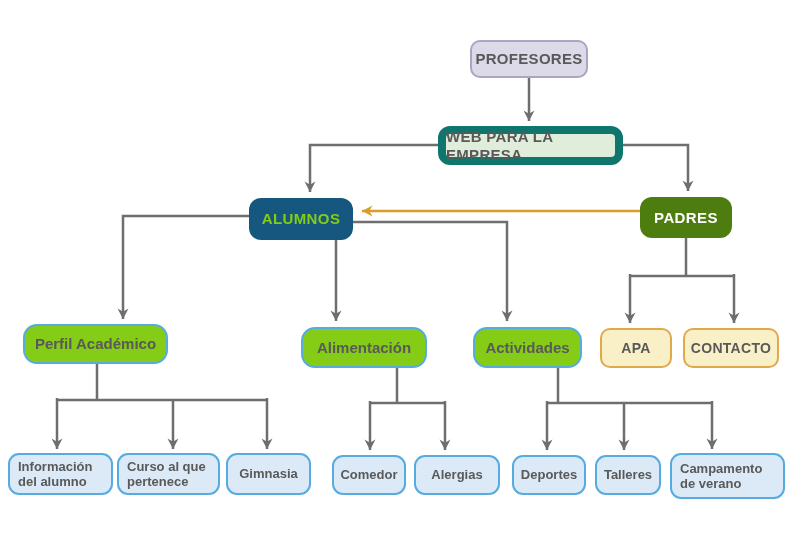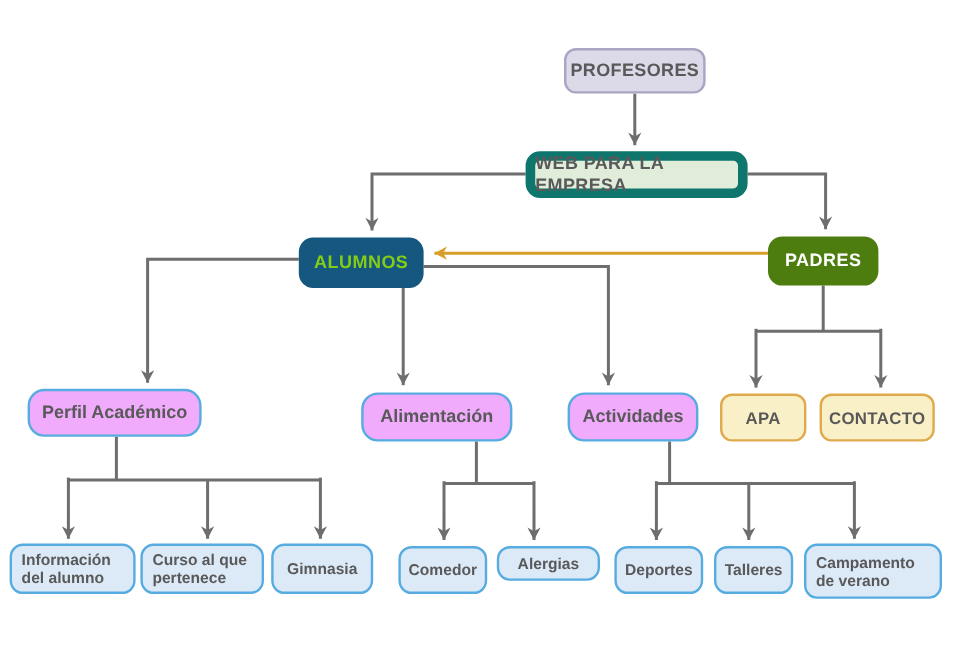--- a/index.html
+++ b/index.html
@@ -10,21 +10,21 @@
   .edges{position:absolute;left:0;top:0;width:797px;height:549px;}
   .node{
     position:absolute;box-sizing:border-box;
     display:flex;align-items:center;justify-content:center;
     font-weight:700;color:#595959;text-align:left;line-height:1.18;
   }
   .profesores{background:#dcdae8;border:2px solid #a9a5c3;border-radius:10px;font-size:15px;letter-spacing:.3px;}
   .web{background:#dfedda;border:8px solid #0f766e;border-radius:12px;font-size:15px;letter-spacing:.3px;}
   .alumnos{background:#15577f;color:#84cc16;border-radius:12px;font-size:15px;letter-spacing:.4px;}
   .padres{background:#4d7c0f;color:#ffffff;border-radius:12px;font-size:15px;letter-spacing:.4px;}
-  .blue{background:#f0abfc;border:2px solid #56ace0;border-radius:14px;font-size:15px;}
+  .blue{background:#84cc16;border:2px solid #56ace0;border-radius:14px;font-size:15px;}
   .blue-sm{background:#dceaf8;border:2px solid #56ace0;border-radius:11px;font-size:13px;text-align:left;padding:0 8px;}
   .yellow{background:#faf0c8;border:2px solid #dfa94c;border-radius:10px;font-size:14px;letter-spacing:.3px;}
 </style>
 </head>
 <body>
 
 <div class="stage">
 
   <svg class="edges" viewBox="0 0 797 549" aria-hidden="true">
     <defs>
@@ -86,21 +86,21 @@
   <div class="node yellow" style="left:683px;top:328px;width:96px;height:40px;">CONTACTO</div>
 
   <div class="node blue-sm" style="left:8px;top:453px;width:105px;height:42px;">Información del alumno</div>
 
   <div class="node blue-sm" style="left:117px;top:453px;width:103px;height:42px;">Curso al que pertenece</div>
 
   <div class="node blue-sm" style="left:226px;top:453px;width:85px;height:42px;">Gimnasia</div>
 
   <div class="node blue-sm" style="left:332px;top:455px;width:74px;height:40px;">Comedor</div>
 
-  <div class="node blue-sm" style="left:414px;top:455px;width:86px;height:29px;">Alergias</div>
+  <div class="node blue-sm" style="left:414px;top:455px;width:86px;height:40px;">Alergias</div>
 
   <div class="node blue-sm" style="left:512px;top:455px;width:74px;height:40px;">Deportes</div>
 
   <div class="node blue-sm" style="left:595px;top:455px;width:66px;height:40px;">Talleres</div>
 
   <div class="node blue-sm" style="left:670px;top:453px;width:115px;height:46px;">Campamento de verano</div>
 
 </div>
 
 </body></html>

